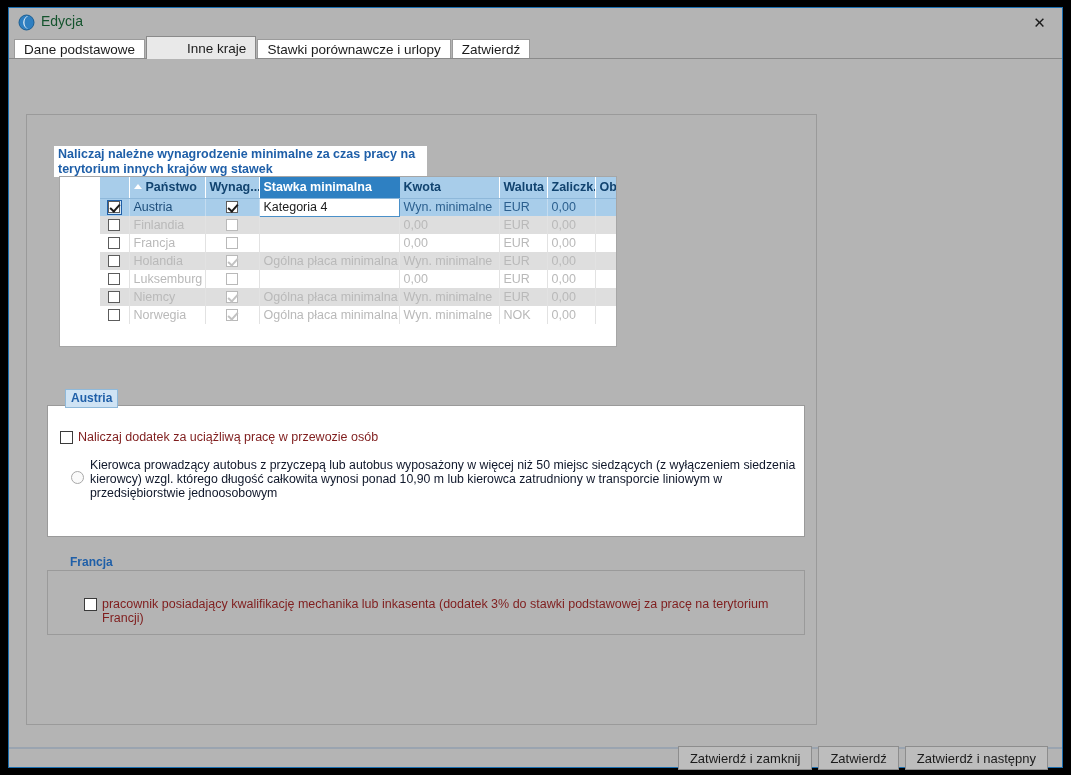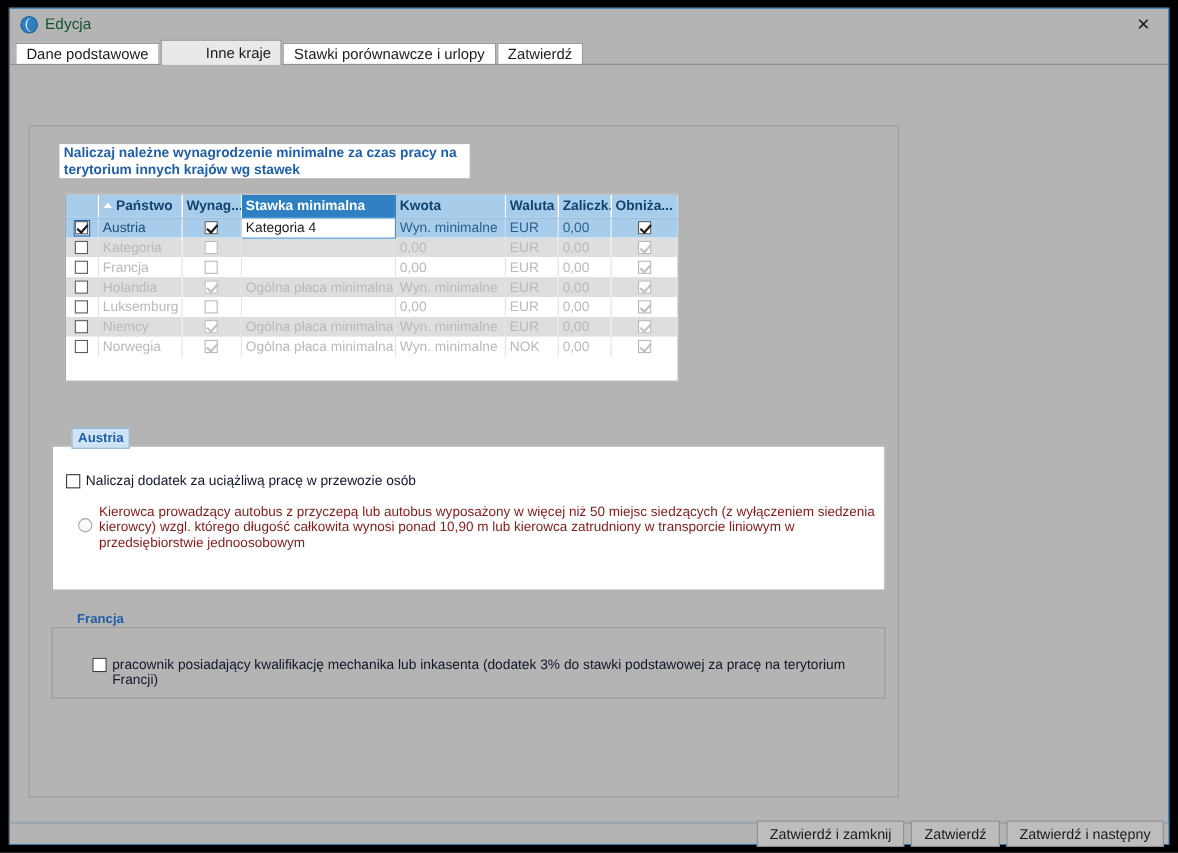--- a/index.html
+++ b/index.html
@@ -91,41 +91,41 @@
     position: absolute;
     left: 17px; top: 55px;
     width: 791px; height: 611px;
     border: 1px solid #9a9a9a;
     background: transparent;
   }
 
   
   .info-label {
     position: absolute;
-    left: 45px; top: 72px;
+    left: 45px; top: 87px;
     width: 373px; height: 31px;
     background: #ffffff;
     color: #1f5fa8;
     font-size: 12.5px;
     font-weight: bold;
     line-height: 15px;
     padding: 1px 4px 0 4px;
   }
 
   
   .grid {
     position: absolute;
     left: 50px; top: 117px;
     width: 558px; height: 171px;
     background: #ffffff;
     border: 1px solid #a6a6a6;
     overflow: hidden;
     font-size: 12.5px;
   }
-  .grid table { border-collapse: collapse; width: 100%; table-layout: fixed; }
+  .grid table { border-collapse: collapse; width: 100%; table-layout: fixed; margin-left: 40px; }
   .grid th {
     background: #a8cdea;
     color: #11436f;
     font-weight: bold;
     font-size: 12.5px;
     text-align: left;
     height: 21px;
     padding: 0 4px;
     border-right: 1px solid #ffffff;
     border-bottom: 1px solid #8eb8da;
@@ -220,21 +220,21 @@
   }
   .grp-box {
     position: absolute;
     border: 1px solid #9a9a9a;
   }
   .grp-box.white { background: #ffffff; }
 
   .chk-row {
     position: absolute;
     font-size: 12.5px;
-    color: #0f172a;
+    color: #7f1d1d;
     display: flex;
     align-items: flex-start;
   }
   .chk-box {
     width: 13px; height: 13px;
     border: 1px solid #3a3a3a;
     background: #ffffff;
     margin-right: 5px;
     flex: 0 0 auto;
     margin-top: 1px;
@@ -244,36 +244,36 @@
     border: 1px solid #a8a8a8;
     border-radius: 50%;
     background: #fafafa;
     flex: 0 0 auto;
   }
   .radio-opt {
     position: absolute;
     display: flex;
     align-items: flex-start;
     font-size: 12.3px;
-    color: #7f1d1d;
+    color: #0f172a;
     line-height: 14px;
   }
   .radio-opt .rlabel { margin-left: 6px; }
 
   
   .bottombar {
     position: absolute;
     left: 0; right: 0; bottom: 0;
     height: 20px;
     background: #b4b4b4;
     border-top: 2px solid #9aa4b0;
     display: flex;
     align-items: center;
     justify-content: flex-end;
-    padding-right: 4px;
+    padding-right: 14px;
   }
   .btn {
     height: 24px;
     min-width: 72px;
     margin-left: 6px;
     padding: 0 11px;
     background: #bdbdbd;
     border: 1px solid #8d8d8d;
     font-size: 13px;
     color: #1b1b1b;
@@ -343,21 +343,21 @@
               <td class="cell-name">Austria</td>
               <td class="cell-cb"><span class="cb on dark"></span></td>
               <td class="editor-cell">Kategoria 4</td>
               <td>Wyn. minimalne</td>
               <td>EUR</td>
               <td>0,00</td>
               <td class="cell-cb"><span class="cb on dark"></span></td>
             </tr>
             <tr class="row-alt">
               <td class="cell-cb"><span class="cb dark"></span></td>
-              <td class="cell-name">Kategoria</td>
+              <td class="cell-name">Finlandia</td>
               <td class="cell-cb"><span class="cb"></span></td>
               <td></td>
               <td>0,00</td>
               <td>EUR</td>
               <td>0,00</td>
               <td class="cell-cb"><span class="cb on"></span></td>
             </tr>
             <tr>
               <td class="cell-cb"><span class="cb dark"></span></td>
               <td class="cell-name">Francja</td>

